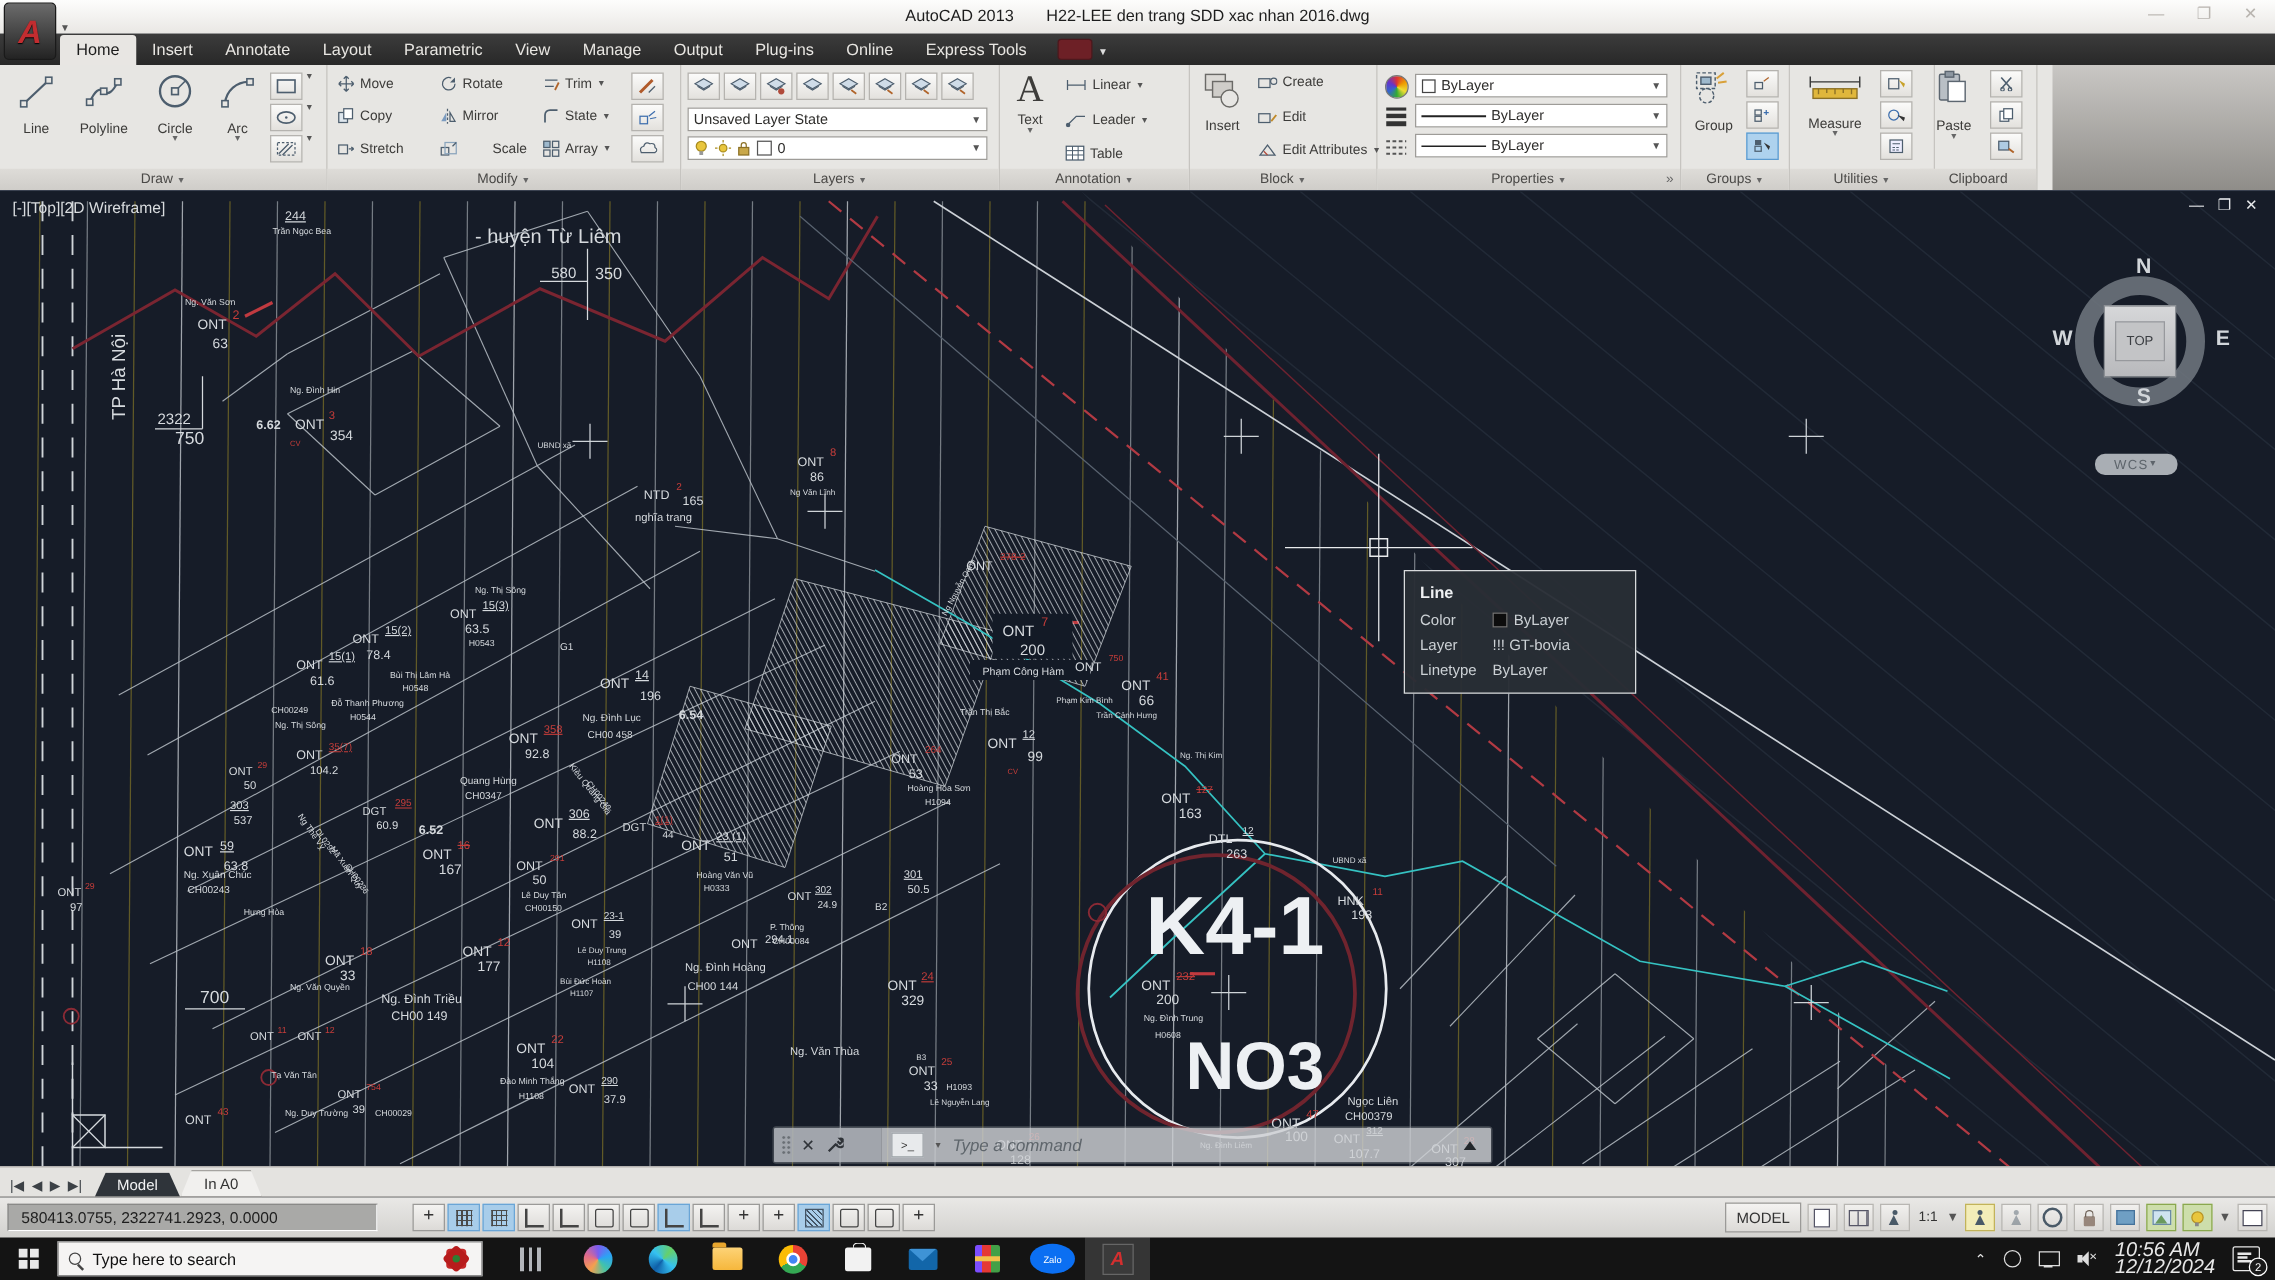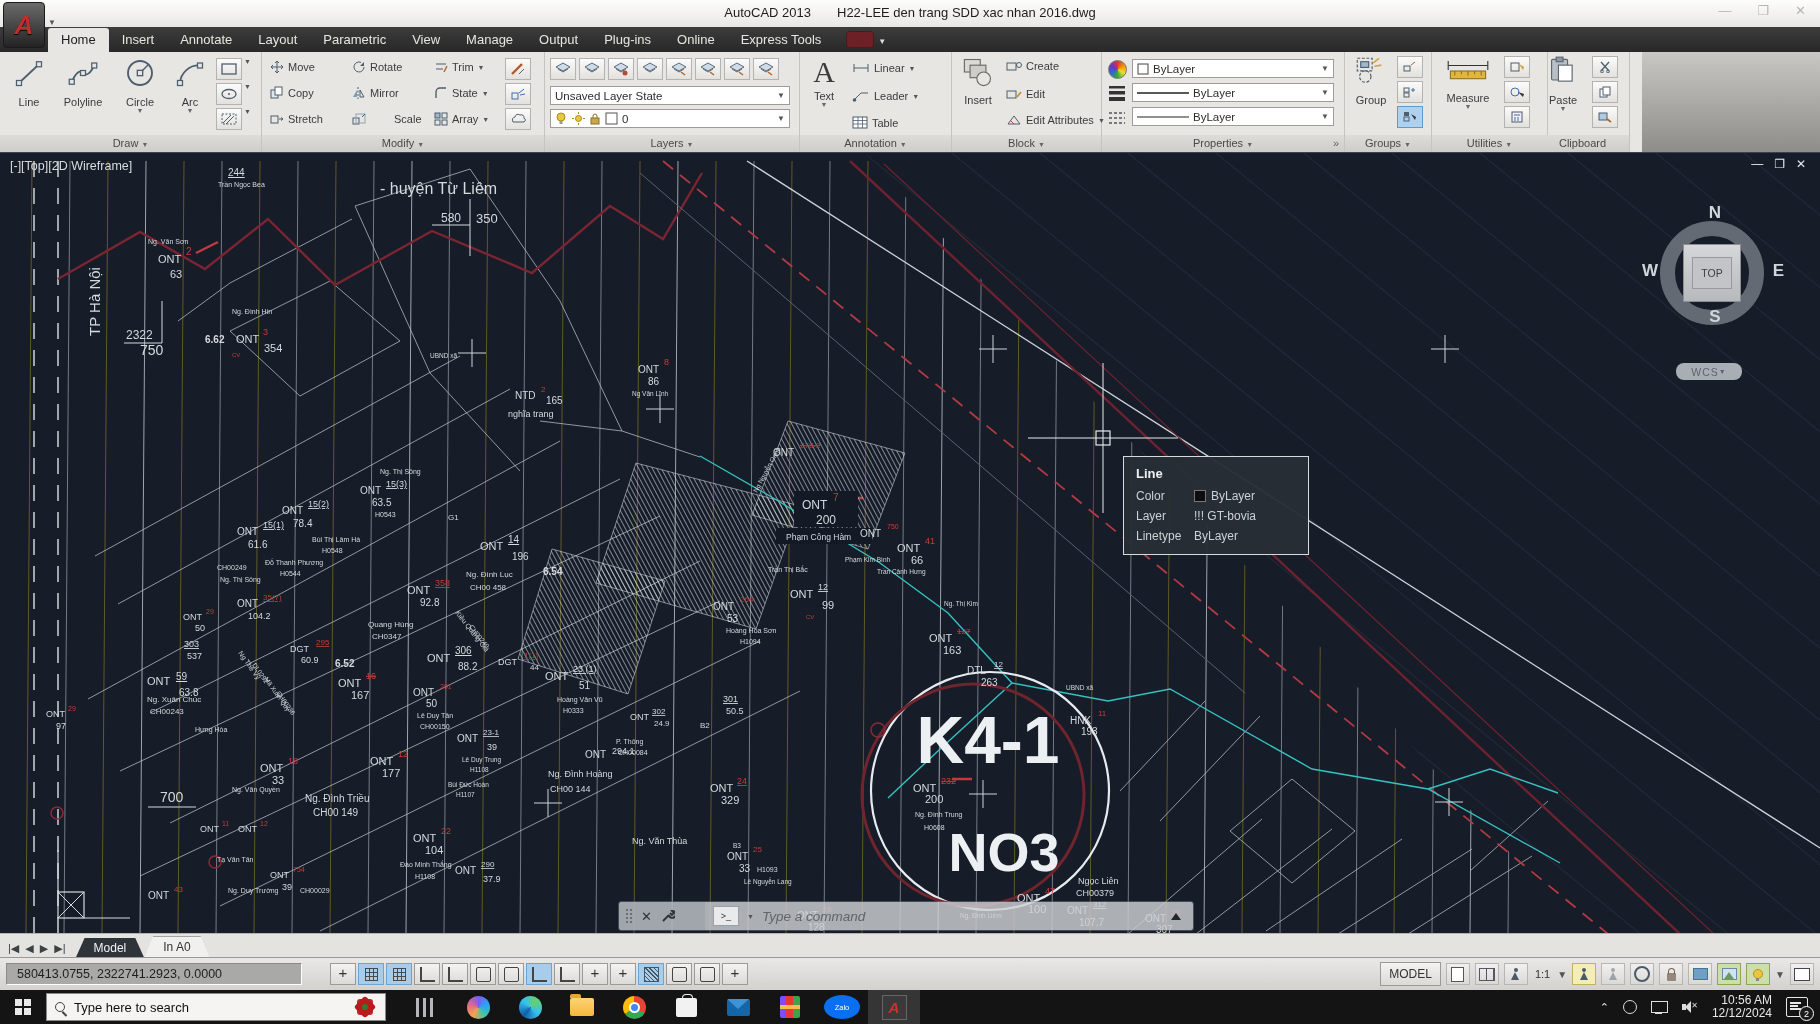--- a/index.html
+++ b/index.html
@@ -138,21 +138,21 @@
   .ti-autocad{width:23px;height:23px;background:#3a3a3a;border:1px solid #666;color:#d32f2f;font-weight:bold;font-style:italic;font-size:15px;display:flex;align-items:center;justify-content:center;}
   #tray{margin-left:auto;display:flex;align-items:center;gap:14px;padding-right:12px;color:#e8e8e8;}
   #tray .chev{font-size:11px;cursor:pointer;}
   .tr-circle{width:12px;height:12px;border:1.6px solid #ddd;border-radius:50%;cursor:pointer;}
   .tr-net{width:15px;height:10px;border:1.5px solid #ddd;position:relative;cursor:pointer;}
   .tr-net::after{content:"";position:absolute;left:3px;top:10px;width:7px;height:1.5px;background:#ddd;}
   .tr-spk{position:relative;width:16px;height:12px;cursor:pointer;}
   .tr-spk::before{content:"";position:absolute;left:0;top:3px;width:4px;height:6px;background:#ddd;}
   .tr-spk::after{content:"✕";position:absolute;right:0;top:0;font-size:8px;color:#ddd;}
   .tr-spk .cone{position:absolute;left:3px;top:0;border-top:6px solid transparent;border-bottom:6px solid transparent;border-right:6px solid #ddd;}
-  #clock{text-align:right;font-size:12px;line-height:13px;cursor:default;}
+  #clock{text-align:left;font-size:16px;line-height:13px;cursor:default;font-style:italic;}
   #notif{position:relative;width:20px;height:18px;border:1.6px solid #e8e8e8;border-radius:2px;cursor:pointer;}
   #notif i{position:absolute;left:3px;height:1.5px;background:#e8e8e8;display:block;}
   #notif .badge{position:absolute;right:-7px;bottom:-5px;width:13px;height:13px;border-radius:50%;background:#1a1a1a;border:1.5px solid #fff;color:#fff;font-size:9px;font-style:normal;display:flex;align-items:center;justify-content:center;}
   .car{font-size:7px;color:#555;}
 </style>
 </head>
 <body>
 <div id="root">
 
 <div id="titlebar">

